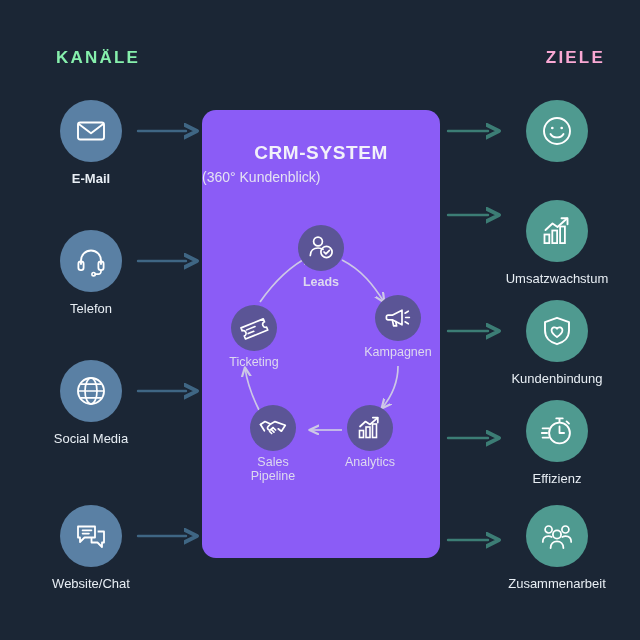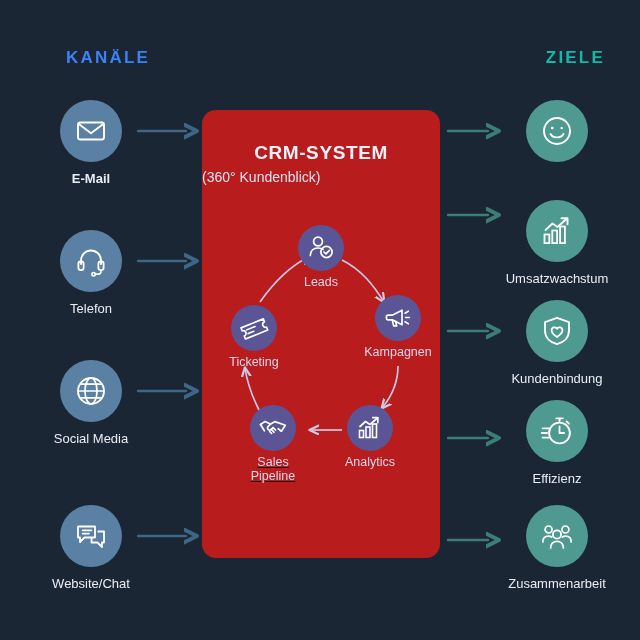--- a/index.html
+++ b/index.html
@@ -12,29 +12,29 @@
   }
   #stage{position:absolute;inset:0;width:640px;height:640px;}
 
   .col-header{
     position:absolute;
     font-size:17px;
     font-weight:bold;
     letter-spacing:2.2px;
     white-space:nowrap;
   }
-  #header-kanaele{left:66px;top:48px;color:#3b82f6;}
-  #header-ziele{right:35px;top:48px;color:#14b8a6;}
+  #header-kanaele{left:56px;top:48px;color:#86efac;}
+  #header-ziele{right:35px;top:48px;color:#f9a8d4;}
 
   
   #crm-panel{
     position:absolute;
     left:202px;top:110px;
     width:238px;height:448px;
-    background:#b91c1c;
+    background:#8b5cf6;
     border-radius:14px;
   }
   #crm-title{
     position:absolute;left:0;top:32px;width:100%;
     text-align:center;color:#f2f1fa;
     font-size:19px;font-weight:bold;letter-spacing:0.6px;
   }
   #crm-subtitle{
     position:absolute;left:0;top:59px;width:100%;
     text-align:left;color:#e4e2f3;
@@ -92,21 +92,21 @@
 
       <path d="M140,150 C160,160 172,176 182,192" fill="none" stroke="#cdc8e6" stroke-width="1.7" marker-end="url(#ch)"></path>
 
       <path d="M196,256 C196,272 190,286 180,298" fill="none" stroke="#cdc8e6" stroke-width="1.7" marker-end="url(#ch)"></path>
 
       <path d="M140,320 L108,320" fill="none" stroke="#cdc8e6" stroke-width="1.7" marker-end="url(#ch)"></path>
 
       <path d="M57,300 C50,286 45,272 43,258" fill="none" stroke="#cdc8e6" stroke-width="1.7" marker-end="url(#ch)"></path>
     </svg>
 
-    <div class="cycle-node" style="left:75px;top:115px;">
+    <div class="cycle-node" style="left:75px;top:115px;font-weight:bold;">
       <div class="cycle-circle">
         <svg width="28" height="28" viewBox="0 0 28 28">
           <circle cx="11" cy="7.5" r="4.4" fill="none" stroke="#fff" stroke-width="1.7"></circle>
           <path d="M3.3,21.5 C3.3,16.4 6.8,14 11,14 c2,0 3.7,0.5 5,1.4" fill="none" stroke="#fff" stroke-width="1.7" stroke-linecap="round"></path>
           <circle cx="19.5" cy="18" r="5.6" fill="none" stroke="#fff" stroke-width="1.7"></circle>
           <path d="M17,18 l1.9,1.9 l3.5,-3.6" fill="none" stroke="#fff" stroke-width="1.7" stroke-linecap="round" stroke-linejoin="round"></path>
         </svg>
       </div>
       <div class="cycle-label">Leads</div>
     </div>
@@ -130,21 +130,21 @@
           <rect x="3.5" y="16.5" width="4" height="7" fill="none" stroke="#fff" stroke-width="1.6"></rect>
           <rect x="10" y="13" width="4" height="10.5" fill="none" stroke="#fff" stroke-width="1.6"></rect>
           <rect x="16.5" y="10" width="4" height="13.5" fill="none" stroke="#fff" stroke-width="1.6"></rect>
           <path d="M4,12.5 L9.5,7.5 L14,10.5 L21.5,3.8" fill="none" stroke="#fff" stroke-width="1.7" stroke-linecap="round" stroke-linejoin="round"></path>
           <path d="M16.8,3.6 h5 v5" fill="none" stroke="#fff" stroke-width="1.7" stroke-linecap="round" stroke-linejoin="round"></path>
         </svg>
       </div>
       <div class="cycle-label">Analytics</div>
     </div>
 
-    <div class="cycle-node" style="left:27px;top:295px;text-decoration:underline;">
+    <div class="cycle-node" style="left:27px;top:295px;">
       <div class="cycle-circle">
         <svg width="30" height="30" viewBox="0 0 30 30">
           <path d="M2.5,11.5 L7,8.5 L12.5,11 L10,13.7 a1.8,1.8 0 0 0 0.1,2.6 l0.4,0.3 a1.8,1.8 0 0 0 2.4,-0.1 L15,14.6" fill="none" stroke="#fff" stroke-width="1.7" stroke-linejoin="round" stroke-linecap="round"></path>
           <path d="M15,14.6 l2.6,2.4 M13.4,16.6 l2.6,2.5 M11.6,18.5 l2.1,2" fill="none" stroke="#fff" stroke-width="1.7" stroke-linecap="round"></path>
           <path d="M12.7,11 L17,8.6 L27.3,12.2 L23.4,18.2 L20.2,15.8" fill="none" stroke="#fff" stroke-width="1.7" stroke-linejoin="round" stroke-linecap="round"></path>
           <path d="M2.5,11.5 L6.4,17.8" fill="none" stroke="#fff" stroke-width="1.7" stroke-linecap="round"></path>
         </svg>
       </div>
       <div class="cycle-label">
         <span>Sales</span><br>

